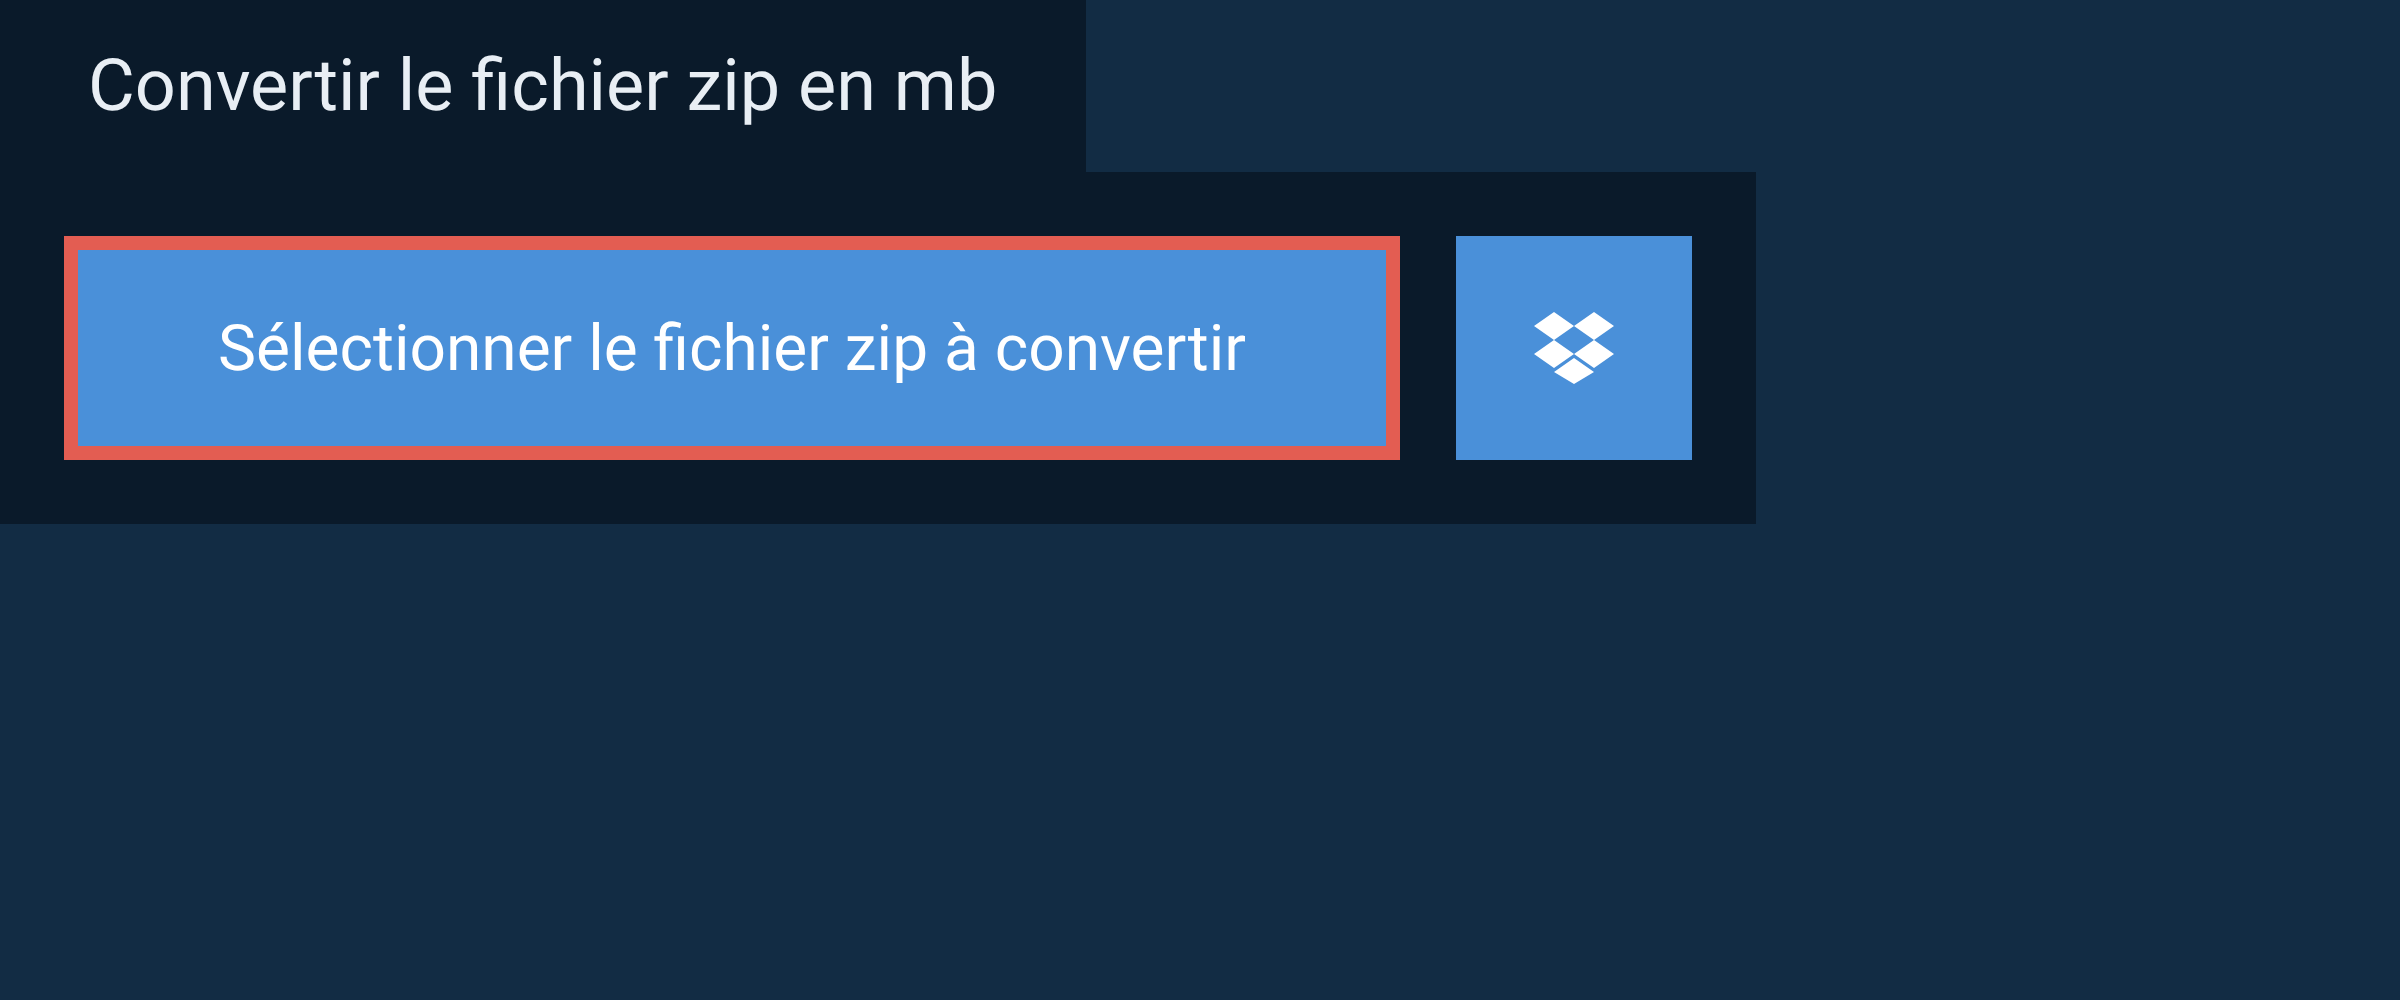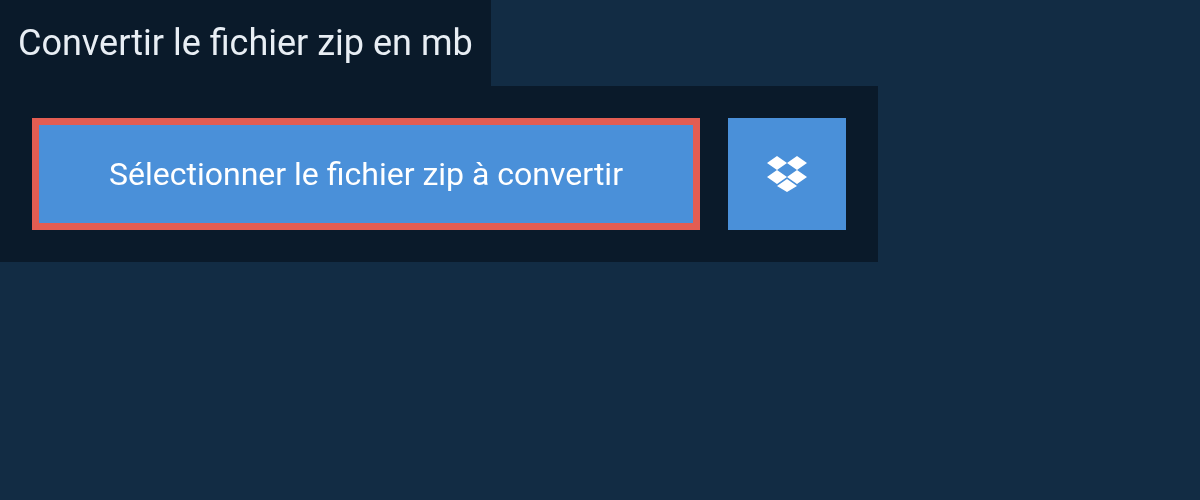--- a/index.html
+++ b/index.html
@@ -10,21 +10,21 @@
     body {
       width: 1200px;
       height: 500px;
       background: #122c44;
       font-family: -apple-system, BlinkMacSystemFont, "Segoe UI", Roboto, Helvetica, Arial, sans-serif;
       overflow: hidden;
     }
     .header-tab {
       display: inline-block;
       background: #0a1a2a;
-      padding: 22px 18px;
+      padding: 22px 44px;
       color: #e8eef4;
       font-size: 36px;
       font-weight: 400;
     }
     .content-panel {
       background: #0a1a2a;
       padding: 32px;
       margin: 0;
       display: flex;
       gap: 28px;

